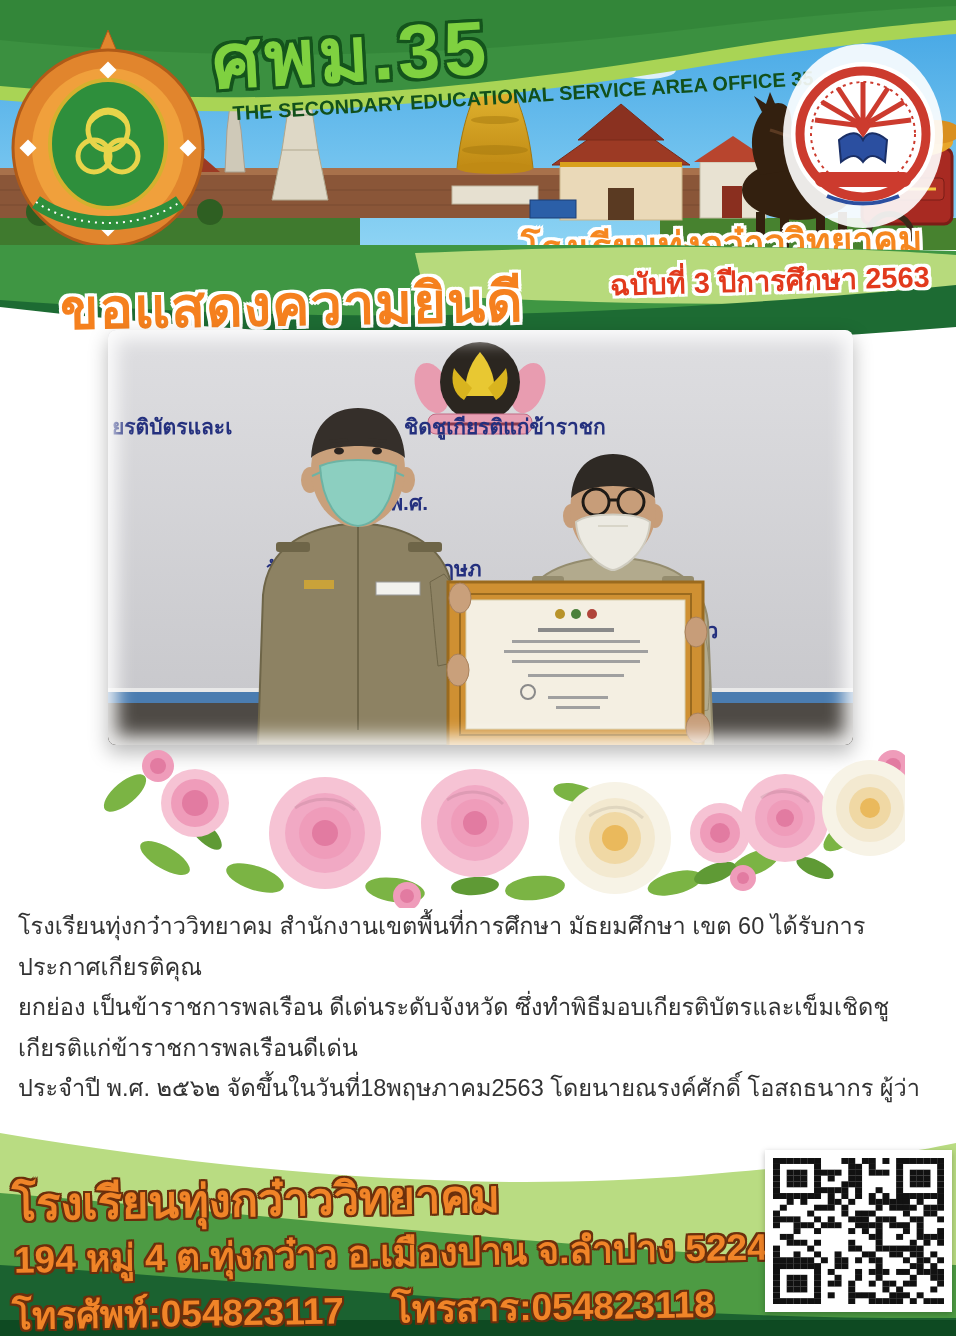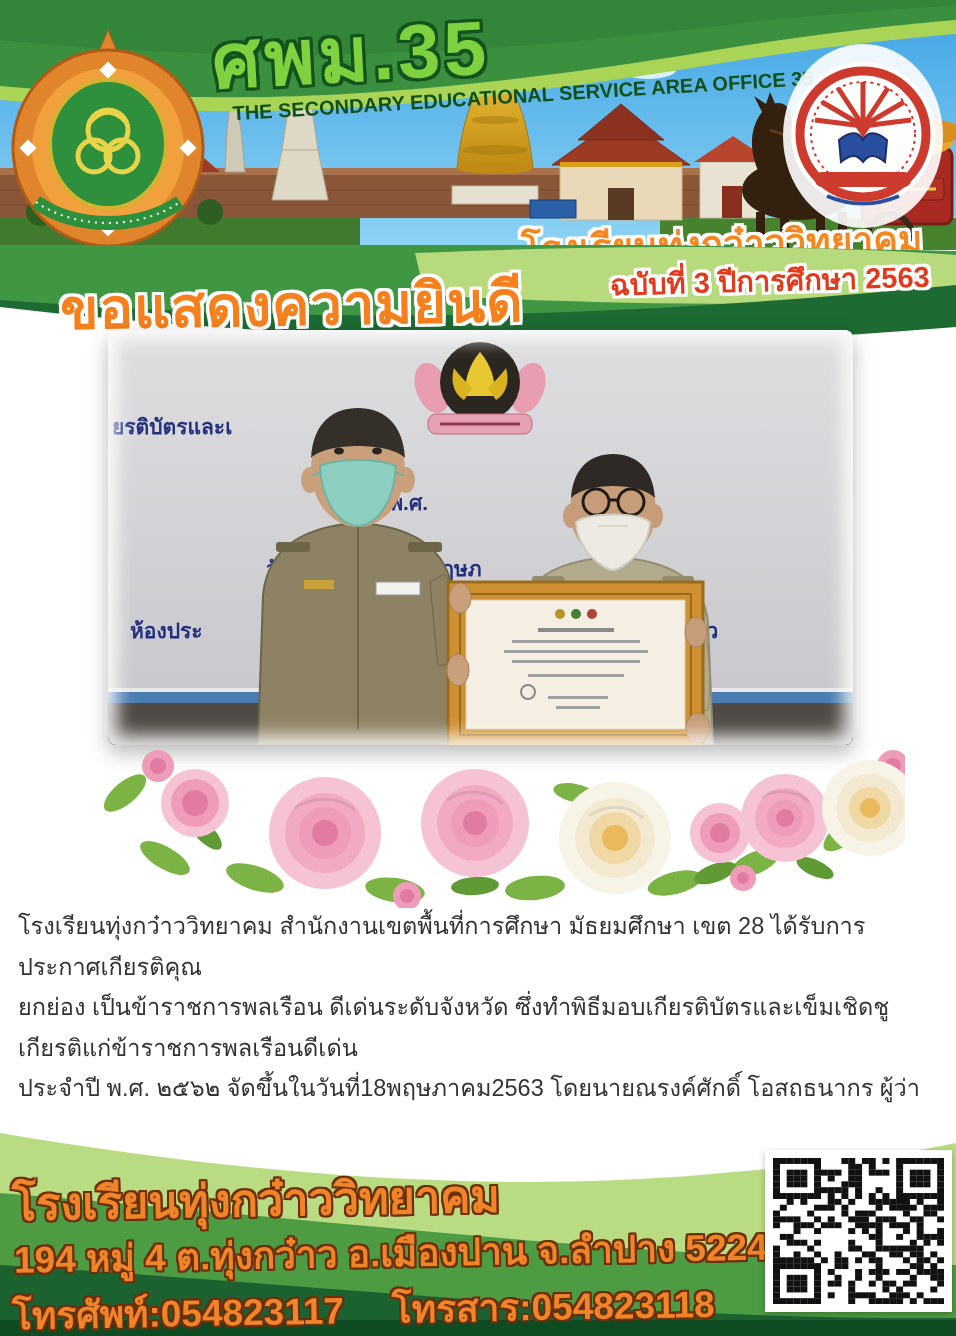--- a/index.html
+++ b/index.html
@@ -224,32 +224,32 @@
         <path d="M0,-30 C-12,-16 -16,0 -14,14 L14,14 C16,0 12,-16 0,-30 Z" fill="#e8c832"></path>
         <path d="M-26,-14 C-30,0 -26,12 -16,18 L-8,6 C-16,-2 -22,-8 -26,-14 Z" fill="#d9b41e"></path>
         <path d="M26,-14 C30,0 26,12 16,18 L8,6 C16,-2 22,-8 26,-14 Z" fill="#d9b41e"></path>
         <rect x="-52" y="32" width="104" height="20" rx="8" fill="#e8a0b4" stroke="#c06a84"></rect>
         <line x1="-40" y1="42" x2="40" y2="42" stroke="#8a3a50" stroke-width="3"></line>
       </g>
     </svg>
 
     <div class="bline" style="top:80px;">
       <span style="left:4px">ยรติบัตรและเ</span>
+      <span style="left:296px">ชิดชูเกียรติแก่ข้าราชก</span>
     </div>
     <div class="bline" style="top:156px;">
       <span style="left:238px">จำปี พ.ศ.</span>
       <span style="left:494px">๖๒</span>
     </div>
     <div class="bline" style="top:222px;">
       <span style="left:158px">วัน</span>
       <span style="left:284px">๑๘ พฤษภ</span>
       <span style="left:502px">๒๕๖๓</span>
     </div>
     <div class="bline" style="top:284px;">
-      <span style="left:22px">ห้องประ</span>
       <span style="left:540px">างจังหว</span>
     </div>
 
     <svg class="abs" style="left:0;top:0;" width="745" height="415" viewBox="0 0 745 415">
 
       <g>
         <path d="M150,415 L155,265 C160,215 200,196 250,193 C300,196 340,215 345,265 L350,415 Z" fill="#8d8263" stroke="#6e6548" stroke-width="2"></path>
         <rect x="168" y="212" width="34" height="10" rx="3" fill="#6e6548"></rect>
         <rect x="300" y="212" width="34" height="10" rx="3" fill="#6e6548"></rect>
         <rect x="268" y="252" width="44" height="13" fill="#f2f2ee" stroke="#999"></rect>
@@ -375,21 +375,21 @@
       <g fill="none" stroke="rgba(0,0,0,.08)" stroke-width="3">
         <path d="M240,70 C258,58 284,58 300,72"></path>
         <path d="M392,62 C410,50 434,52 448,66"></path>
         <path d="M534,78 C552,66 572,66 588,80"></path>
         <path d="M706,60 C720,50 742,52 754,64"></path>
       </g>
     </svg>
   </div>
 
   <div class="article">
-    <div>โรงเรียนทุ่งกว๋าววิทยาคม สำนักงานเขตพื้นที่การศึกษา มัธยมศึกษา เขต 28   ได้รับการประกาศเกียรติคุณ</div>
+    <div>โรงเรียนทุ่งกว๋าววิทยาคม สำนักงานเขตพื้นที่การศึกษา มัธยมศึกษา เขต 60   ได้รับการประกาศเกียรติคุณ</div>
     <div>ยกย่อง เป็นข้าราชการพลเรือน ดีเด่นระดับจังหวัด ซึ่งทำพิธีมอบเกียรติบัตรและเข็มเชิดชูเกียรติแก่ข้าราชการพลเรือนดีเด่น</div>
     <div>ประจำปี พ.ศ. ๒๕๖๒ จัดขึ้นในวันที่18พฤษภาคม2563 โดยนายณรงค์ศักดิ์ โอสถธนากร ผู้ว่าราชการจังหวัดลำปาง</div>
     <div>เป็นประธานในพิธีมอบเกียรติบัตรและเข็มเชิดชูเกียรติแก่ข้าราชการพลเรือนดีเด่น ประจำปี พ.ศ. ๒๕๖๒ ณ ห้องประชุม</div>
     <div>อาลัมภางค์ ชั้น ๔ ศาลากลางจังหวัดลำปาง</div>
   </div>
   <div class="credit">สุพรรณิกา จริยา : รายงานข่าว</div>
 
   <svg class="footer-art" viewBox="0 0 956 221">
     <rect width="956" height="221" fill="#fff"></rect>
     <path d="M0,18 C250,60 480,78 700,60 C820,50 900,40 956,28 L956,221 L0,221 Z" fill="#b9dc82"></path>

